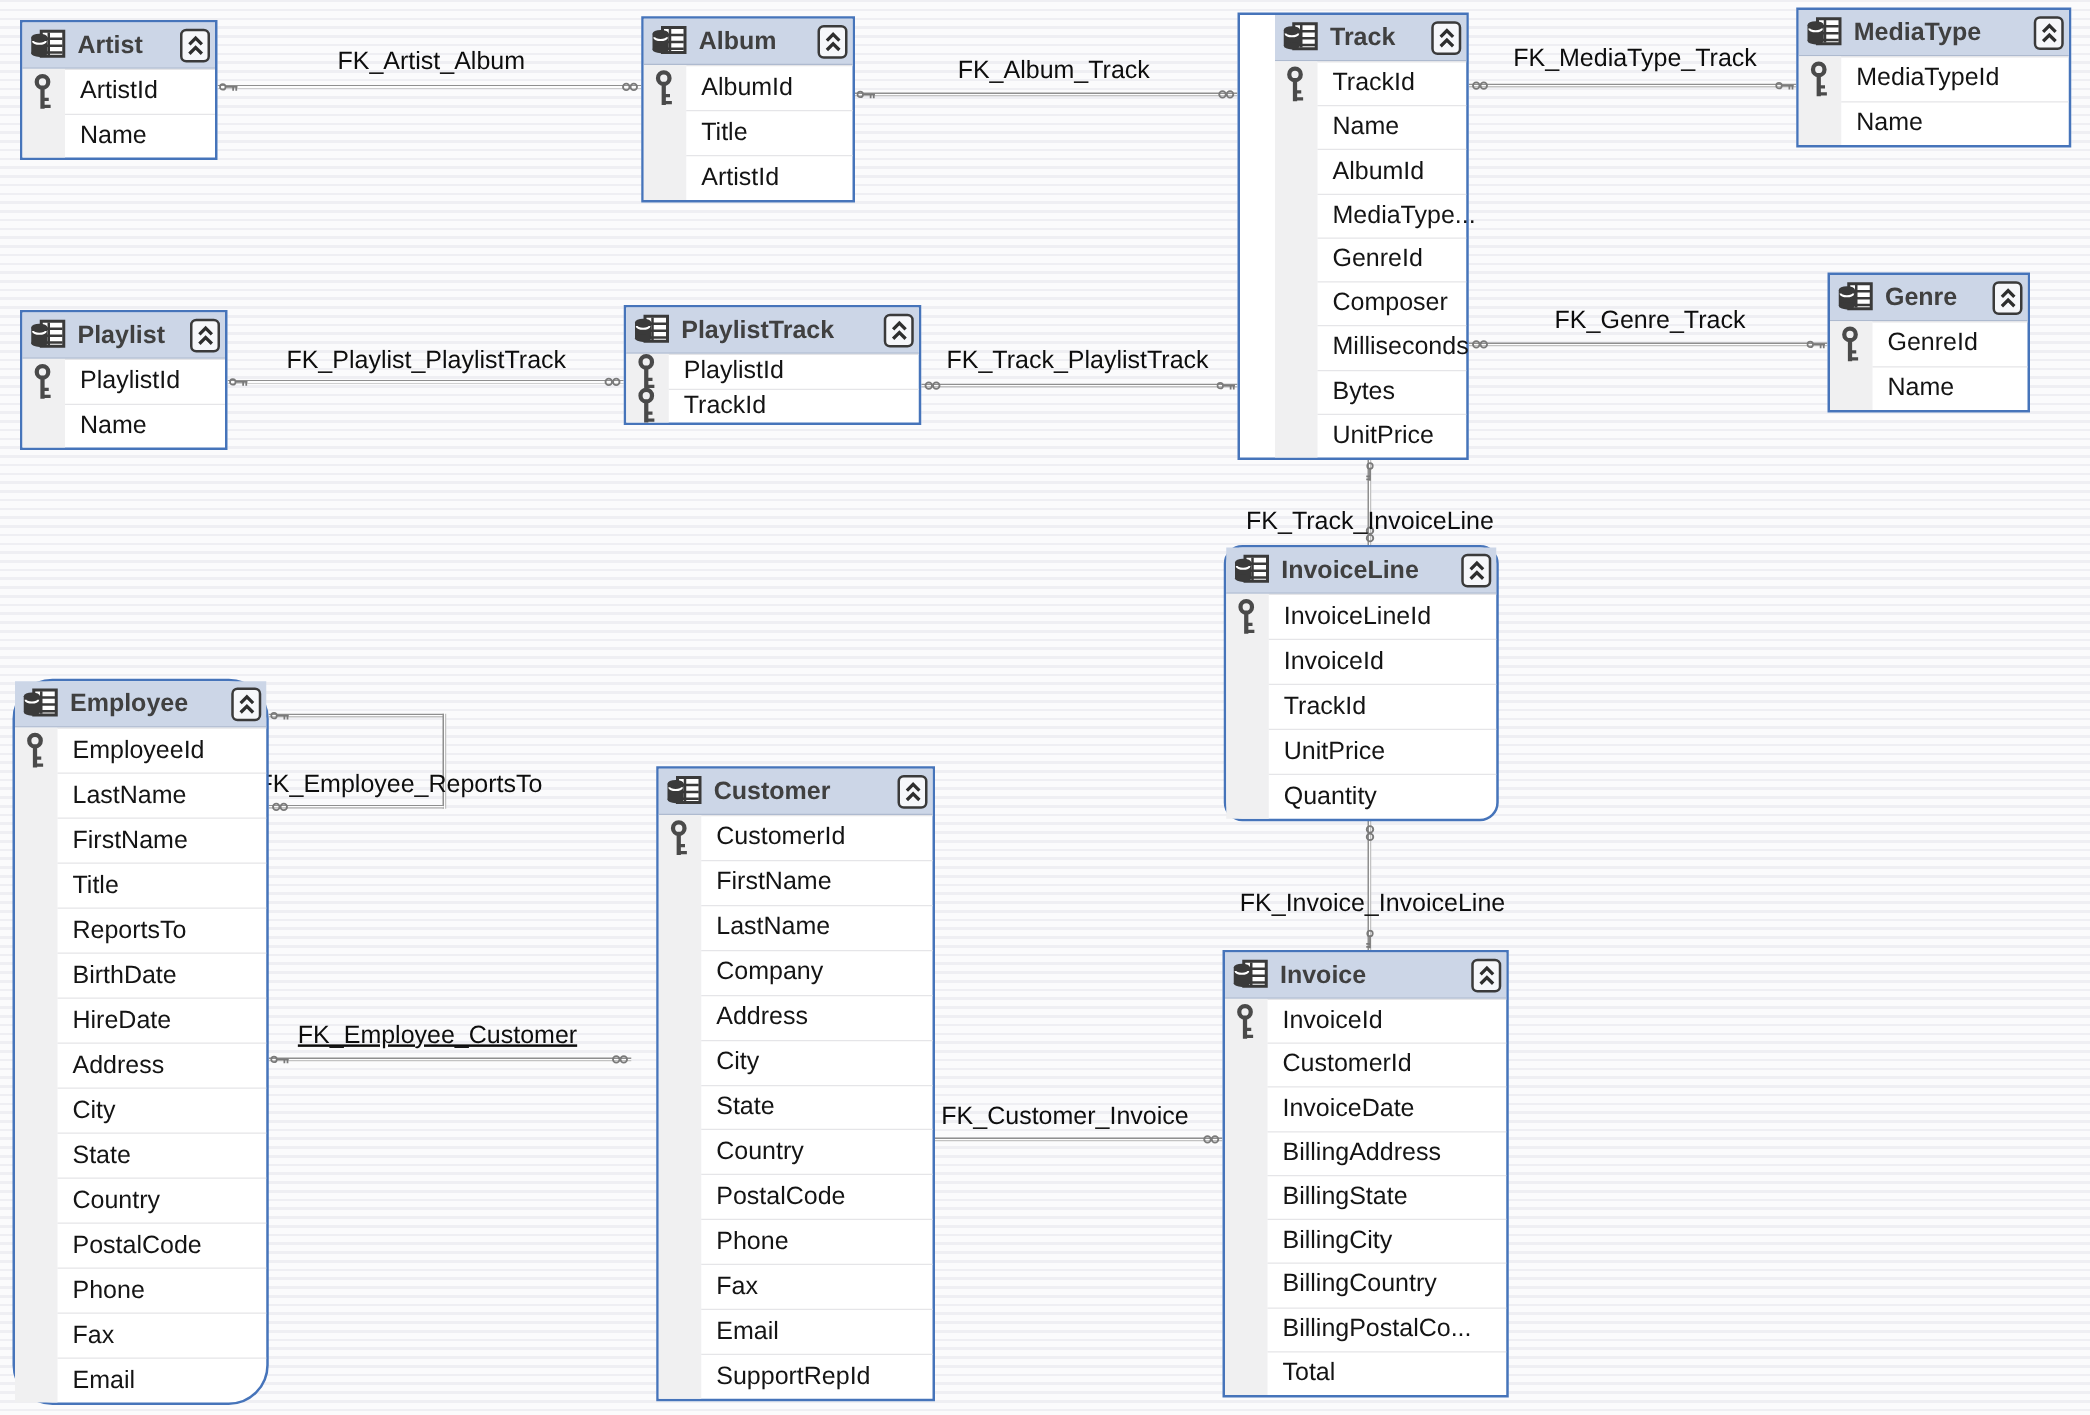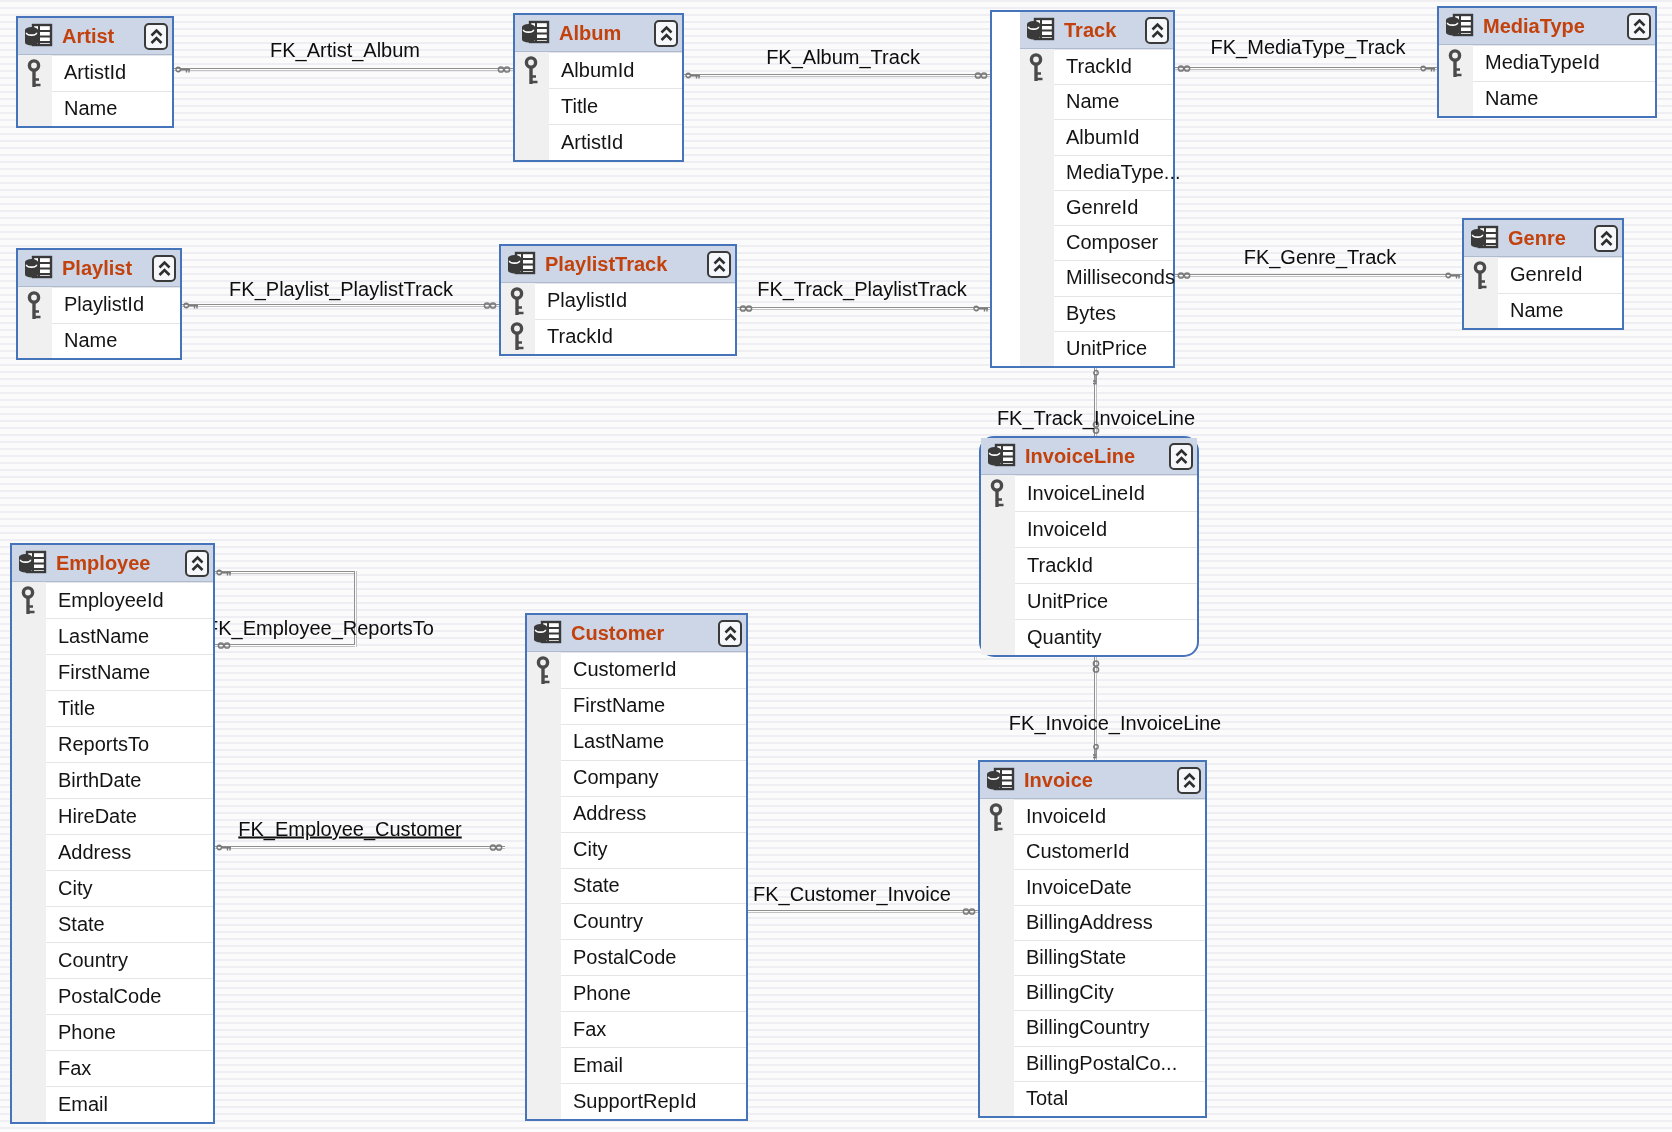--- a/index.html
+++ b/index.html
@@ -4,21 +4,21 @@
 <style>
   html,body{margin:0;padding:0;background:#fff;}
   #canvas{position:relative;width:1672px;height:1132px;overflow:hidden;
     background:repeating-linear-gradient(180deg,#efeff3 0px,#efeff3 2px,#fbfbfc 2px,#fbfbfc 7px);
     font-family:"Liberation Sans",sans-serif;}
   .tbl{position:absolute;box-sizing:border-box;border:2px solid #4674ba;background:#ffffff;
     display:flex;flex-direction:column;}
   .tbl-header{box-sizing:border-box;height:37px;flex:0 0 37px;display:flex;align-items:center;
     background:#ccd6e7;border-bottom:1px solid #aebacf;padding:0 4px 0 5px;}
   .tbl-icon{display:flex;margin-right:9px;}
-  .tbl-title{font-size:20px;font-weight:700;color:#c2410c;white-space:nowrap;}
+  .tbl-title{font-size:20px;font-weight:700;color:#404040;white-space:nowrap;}
   .collapse-btn{margin-left:auto;width:24px;height:27px;box-sizing:border-box;border:2px solid #3a3a3a;
     border-radius:5px;background:rgba(253,253,253,.85);display:flex;align-items:center;justify-content:center;cursor:pointer;}
   .tbl-body{position:relative;flex:1;display:flex;flex-direction:column;}
   .keystrip{position:absolute;left:0;top:0;bottom:0;width:34px;background:#f0f0f1;}
   .frow{position:relative;flex:1;display:flex;align-items:center;padding-left:46px;
     font-size:20px;color:#141414;white-space:nowrap;box-sizing:border-box;}
   .frow:not(:first-child)::before{content:"";position:absolute;left:34px;right:0;top:0;height:1px;background:#e5e5e8;}
   .keycell{position:absolute;left:8px;top:50%;transform:translateY(-50%);display:flex;}
   .relgroup{position:absolute;left:0;top:0;width:0;height:0;overflow:visible;}
   .fk-label{position:absolute;transform:translate(-50%,-50%);font-size:20px;color:#0d0d0d;white-space:nowrap;}
@@ -151,21 +151,21 @@
           <circle cx="5" cy="4.5" r="2.6" fill="none" stroke="#7a7a7a" stroke-width="1.5"></circle>
           <circle cx="11" cy="4.5" r="2.6" fill="none" stroke="#7a7a7a" stroke-width="1.5"></circle>
         </svg>
       </span>
       <span class="marker vert" style="left: 1087.5px; top: 746.5px;">
         <svg width="16" height="9" viewBox="0 0 16 9">
           <circle cx="3.2" cy="4.5" r="2.2" fill="none" stroke="#7a7a7a" stroke-width="1.4"></circle>
           <path d="M5.5 4.5 H15 M11.5 4.5 V7.5 M14 4.5 V7.5" fill="none" stroke="#7a7a7a" stroke-width="1.4"></path>
         </svg>
       </span>
-      <div class="fk-label" style="left: 1098px; top: 723px; margin-left: 17px;">FK_Invoice_InvoiceLine</div>
+      <div class="fk-label" style="left: 1098px; top: 723px;">FK_Invoice_InvoiceLine</div>
     </div>
     <div class="relgroup">
       <div class="seg h" style="left: 215px; top: 571px; width: 140px;"></div>
       <div class="seg v" style="left: 354px; top: 571px; height: 76px;"></div>
       <div class="seg h" style="left: 215px; top: 644px; width: 140px;"></div>
       <span class="marker" style="left: 216px; top: 568px;">
         <svg width="16" height="9" viewBox="0 0 16 9">
           <circle cx="3.2" cy="4.5" r="2.2" fill="none" stroke="#7a7a7a" stroke-width="1.4"></circle>
           <path d="M5.5 4.5 H15 M11.5 4.5 V7.5 M14 4.5 V7.5" fill="none" stroke="#7a7a7a" stroke-width="1.4"></path>
         </svg>
@@ -461,21 +461,21 @@
               <path d="M8 21.5 h5 M8 27 h6.5" stroke="#4a4a4a" stroke-width="2.6" fill="none"></path>
             </svg>
           </span>
           <span class="fname">PlaylistId</span>
         </div>
         <div class="frow">
           <span class="fname">Name</span>
         </div>
       </div>
     </div>
-    <div class="tbl" style="left: 499px; top: 244px; width: 238px; height: 112px;">
+    <div class="tbl" style="left: 499px; top: 244px; width: 238px; height: 96px;">
       <div class="tbl-header">
         <span class="tbl-icon">
           <svg width="30" height="26" viewBox="0 0 30 26">
             <rect x="10" y="2" width="18" height="20" fill="#ffffff" stroke="#3a3a3a" stroke-width="2.4"></rect>
             <path d="M11 8 H27 M11 13.5 H27 M11 19 H27 M16 3 V21" stroke="#3a3a3a" stroke-width="2" fill="none"></path>
             <path d="M2 7 h13 v12.5 h-13 z" fill="#3a3a3a"></path>
             <ellipse cx="8.5" cy="7" rx="6.5" ry="3" fill="#3a3a3a"></ellipse>
             <path d="M3.4 9.8 a5.1 2.3 0 0 0 10.2 0" fill="none" stroke="#ffffff" stroke-width="1.6"></path>
             <ellipse cx="8.5" cy="19.5" rx="6.5" ry="3" fill="#3a3a3a"></ellipse>
           </svg>
@@ -555,21 +555,21 @@
           <span class="fname">TrackId</span>
         </div>
         <div class="frow">
           <span class="fname">UnitPrice</span>
         </div>
         <div class="frow">
           <span class="fname">Quantity</span>
         </div>
       </div>
     </div>
-    <div class="tbl" style="left: 10px; top: 543px; width: 205px; height: 581px;">
+    <div class="tbl" style="left: 10px; top: 543px; width: 205px; height: 581px; border-radius: 32px;">
       <div class="tbl-header">
         <span class="tbl-icon">
           <svg width="30" height="26" viewBox="0 0 30 26">
             <rect x="10" y="2" width="18" height="20" fill="#ffffff" stroke="#3a3a3a" stroke-width="2.4"></rect>
             <path d="M11 8 H27 M11 13.5 H27 M11 19 H27 M16 3 V21" stroke="#3a3a3a" stroke-width="2" fill="none"></path>
             <path d="M2 7 h13 v12.5 h-13 z" fill="#3a3a3a"></path>
             <ellipse cx="8.5" cy="7" rx="6.5" ry="3" fill="#3a3a3a"></ellipse>
             <path d="M3.4 9.8 a5.1 2.3 0 0 0 10.2 0" fill="none" stroke="#ffffff" stroke-width="1.6"></path>
             <ellipse cx="8.5" cy="19.5" rx="6.5" ry="3" fill="#3a3a3a"></ellipse>
           </svg>

